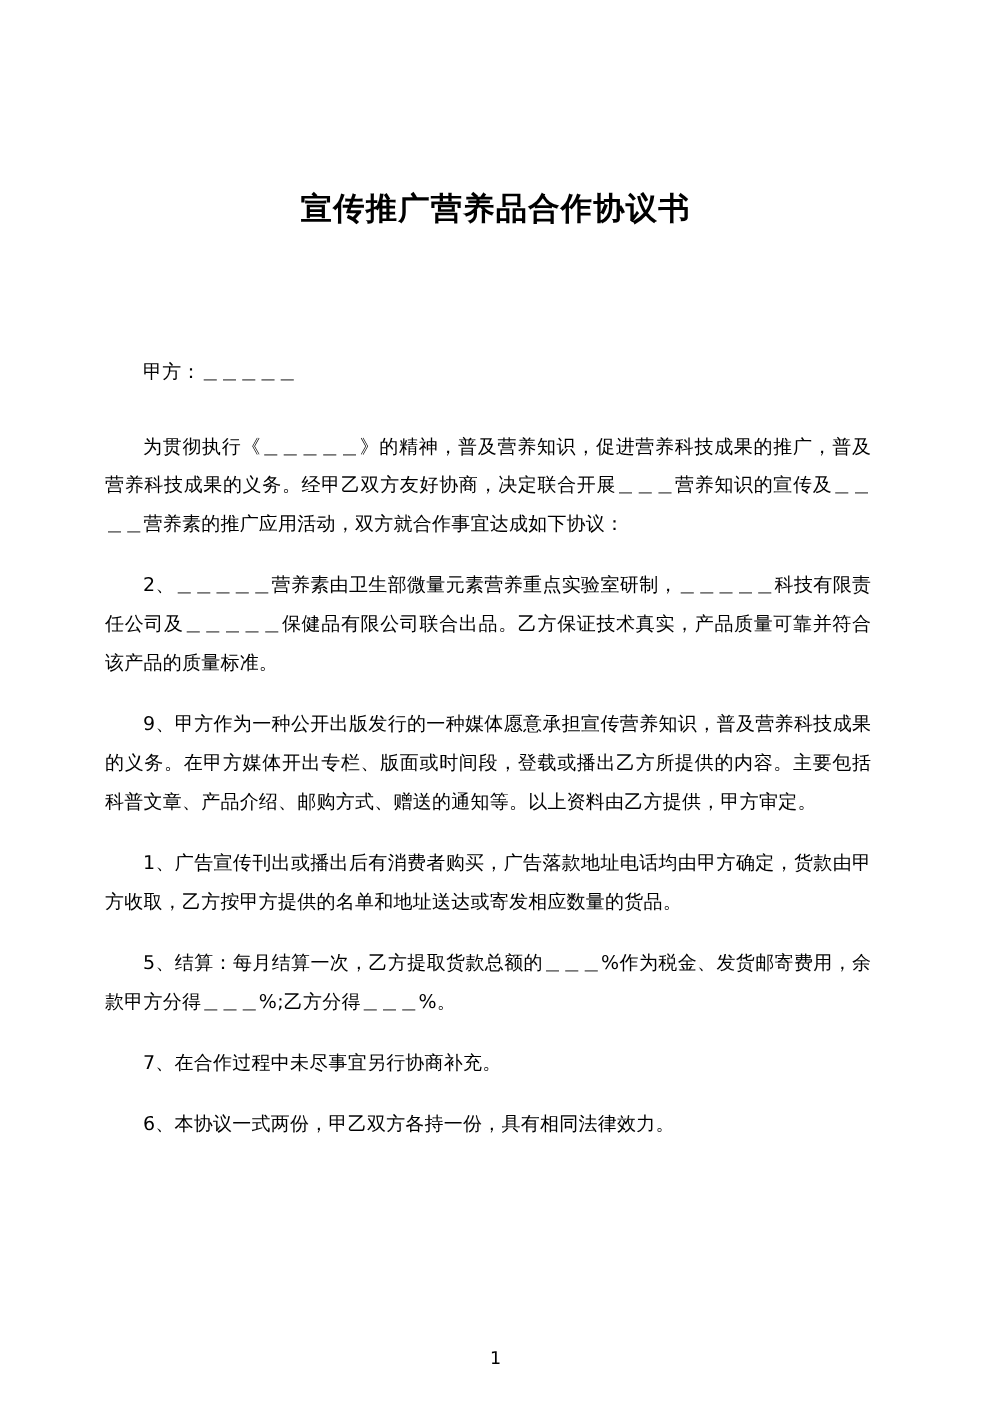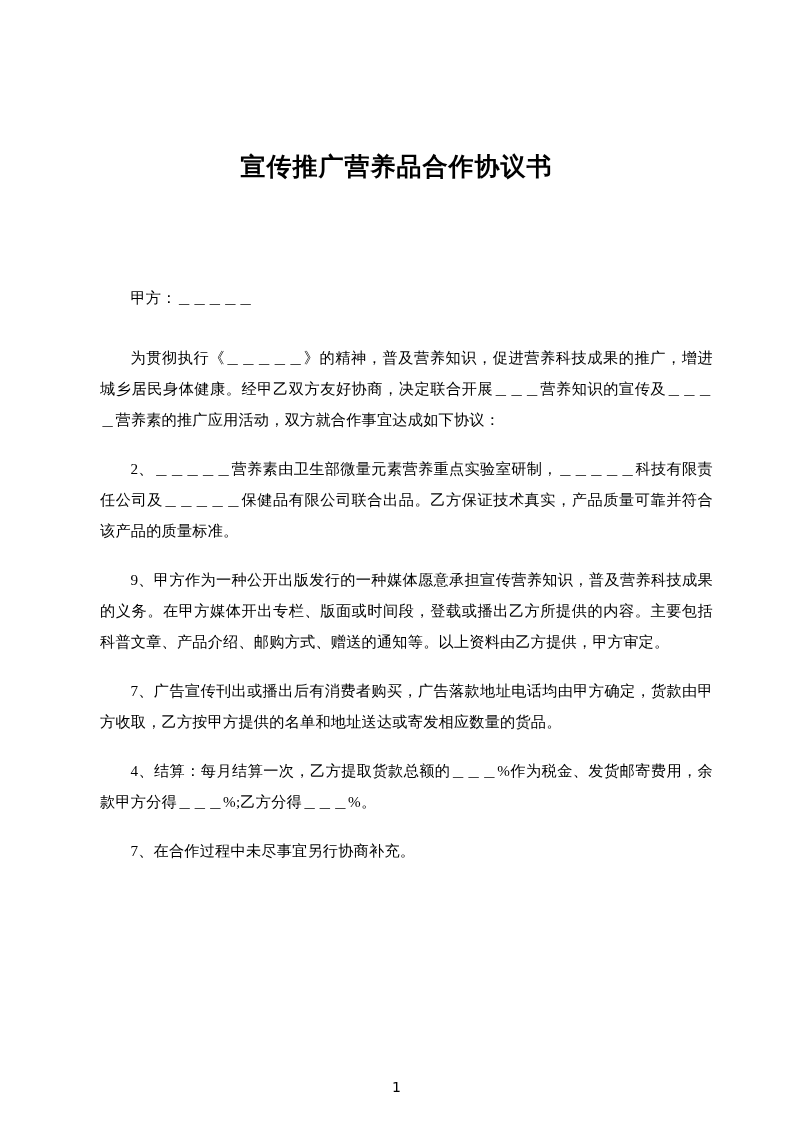--- a/index.html
+++ b/index.html
@@ -24,23 +24,22 @@
     width: 793px;
     text-align: center;
     font-size: 25px;
     font-weight: bold;
     letter-spacing: 1px;
     line-height: 34px;
   }
   .body-block {
     position: absolute;
     top: 282px;
-    left: 100px;
+    left: 84px;
     width: 613px;
-    font-family: Liberation Serif, serif;
   }
   .para {
     font-size: 15.2px;
     line-height: 31px;
     text-align: justify;
     margin: 0 0 18px 0;
     letter-spacing: 0.2px;
   }
   .para.indent {
     text-indent: 2em;
@@ -62,25 +61,26 @@
 <body>
 
 <div class="page">
 
   <h1 class="doc-title">宣传推广营养品合作协议书</h1>
 
   <div class="body-block">
 
     <p class="para indent para-parties">甲方：＿＿＿＿＿</p>
 
-    <p class="para indent">为贯彻执行《＿＿＿＿＿》的精神，普及营养知识，促进营养科技成果的推广，增进城乡居民身体健康。经甲乙双方友好协商，决定联合开展＿＿＿营养知识的宣传及＿＿＿＿营养素的推广应用活动，双方就合作事宜达成如下协议：</p>
+    <p class="para indent">为贯彻执行《＿＿＿＿＿》的精神，普及营养知识，促进营养科技成果的推广，普及营养科技成果的义务。经甲乙双方友好协商，决定联合开展＿＿＿营养知识的宣传及＿＿＿＿营养素的推广应用活动，双方就合作事宜达成如下协议：</p>
 
     <p class="para indent">2、＿＿＿＿＿营养素由卫生部微量元素营养重点实验室研制，＿＿＿＿＿科技有限责任公司及＿＿＿＿＿保健品有限公司联合出品。乙方保证技术真实，产品质量可靠并符合该产品的质量标准。</p>
     <p class="para indent">9、甲方作为一种公开出版发行的一种媒体愿意承担宣传营养知识，普及营养科技成果的义务。在甲方媒体开出专栏、版面或时间段，登载或播出乙方所提供的内容。主要包括科普文章、产品介绍、邮购方式、赠送的通知等。以上资料由乙方提供，甲方审定。</p>
-    <p class="para indent">7、广告宣传刊出或播出后有消费者购买，广告落款地址电话均由甲方确定，货款由甲方收取，乙方按甲方提供的名单和地址送达或寄发相应数量的货品。</p>
-    <p class="para indent">4、结算：每月结算一次，乙方提取货款总额的＿＿＿%作为税金、发货邮寄费用，余款甲方分得＿＿＿%;乙方分得＿＿＿%。</p>
+    <p class="para indent">1、广告宣传刊出或播出后有消费者购买，广告落款地址电话均由甲方确定，货款由甲方收取，乙方按甲方提供的名单和地址送达或寄发相应数量的货品。</p>
+    <p class="para indent">5、结算：每月结算一次，乙方提取货款总额的＿＿＿%作为税金、发货邮寄费用，余款甲方分得＿＿＿%;乙方分得＿＿＿%。</p>
     <p class="para indent">7、在合作过程中未尽事宜另行协商补充。</p>
+    <p class="para indent">6、本协议一式两份，甲乙双方各持一份，具有相同法律效力。</p>
 
   </div>
 
   <div class="page-number">1</div>
 
 </div>
 
 </body></html>

